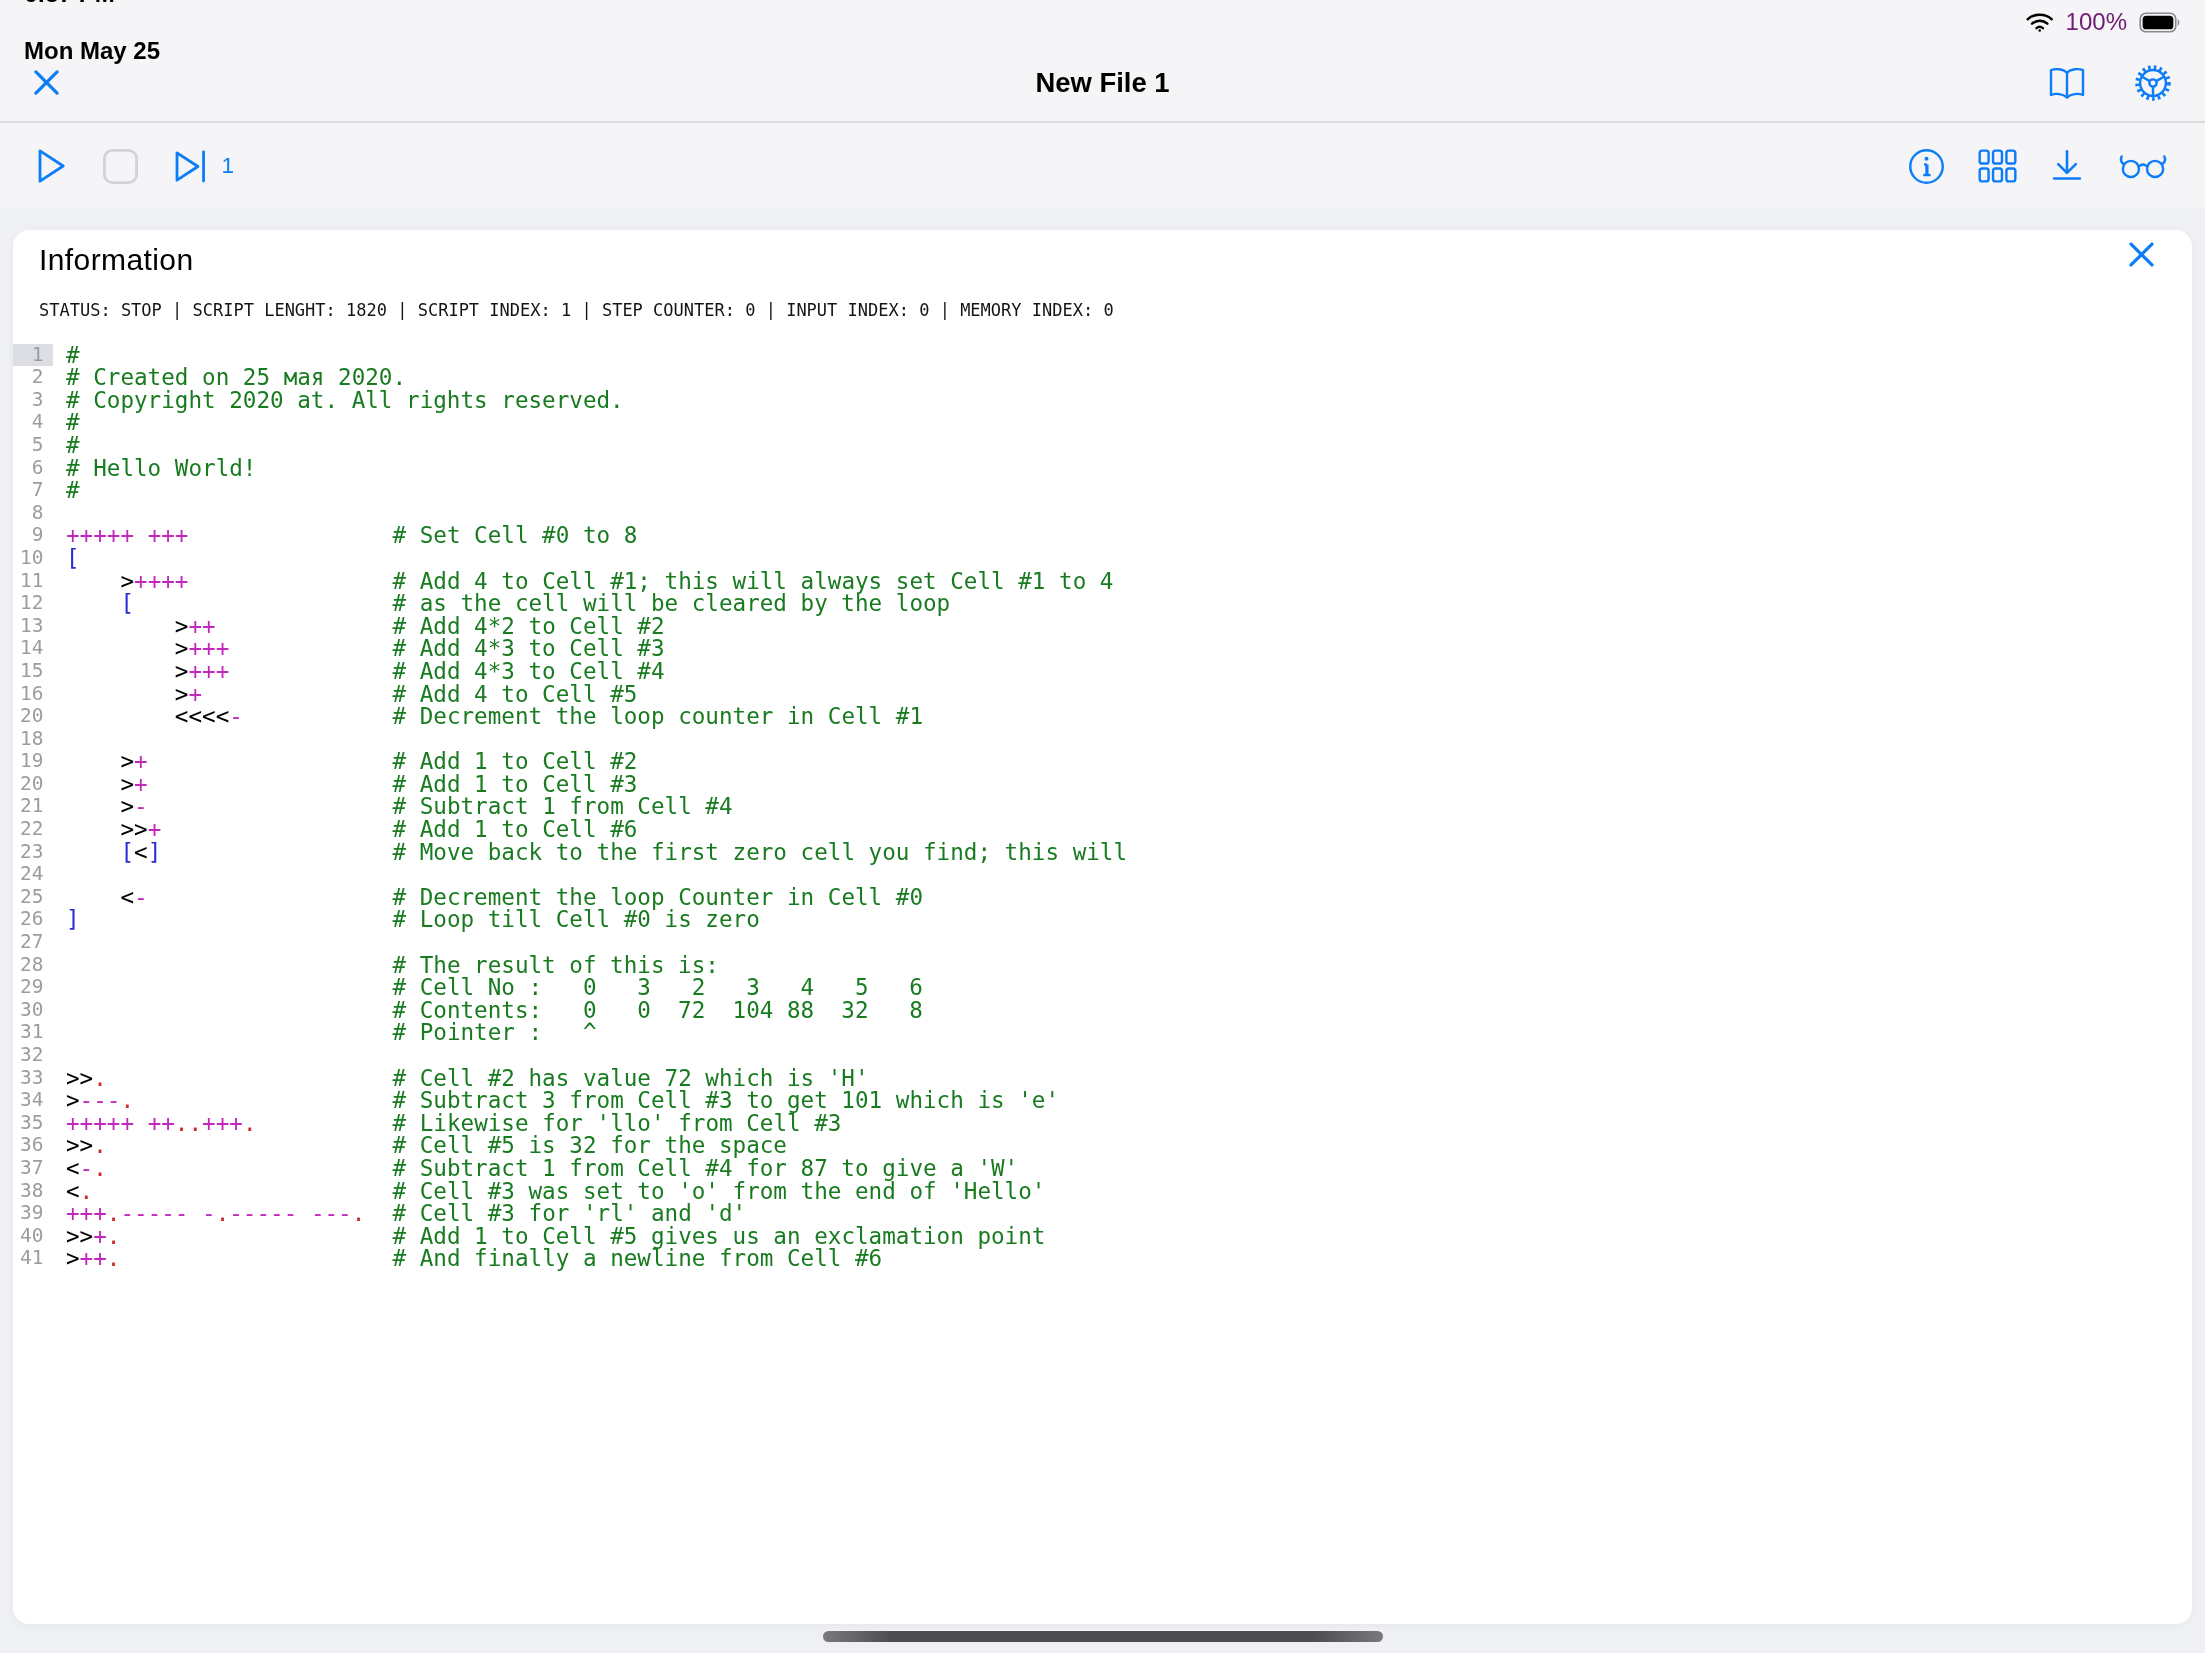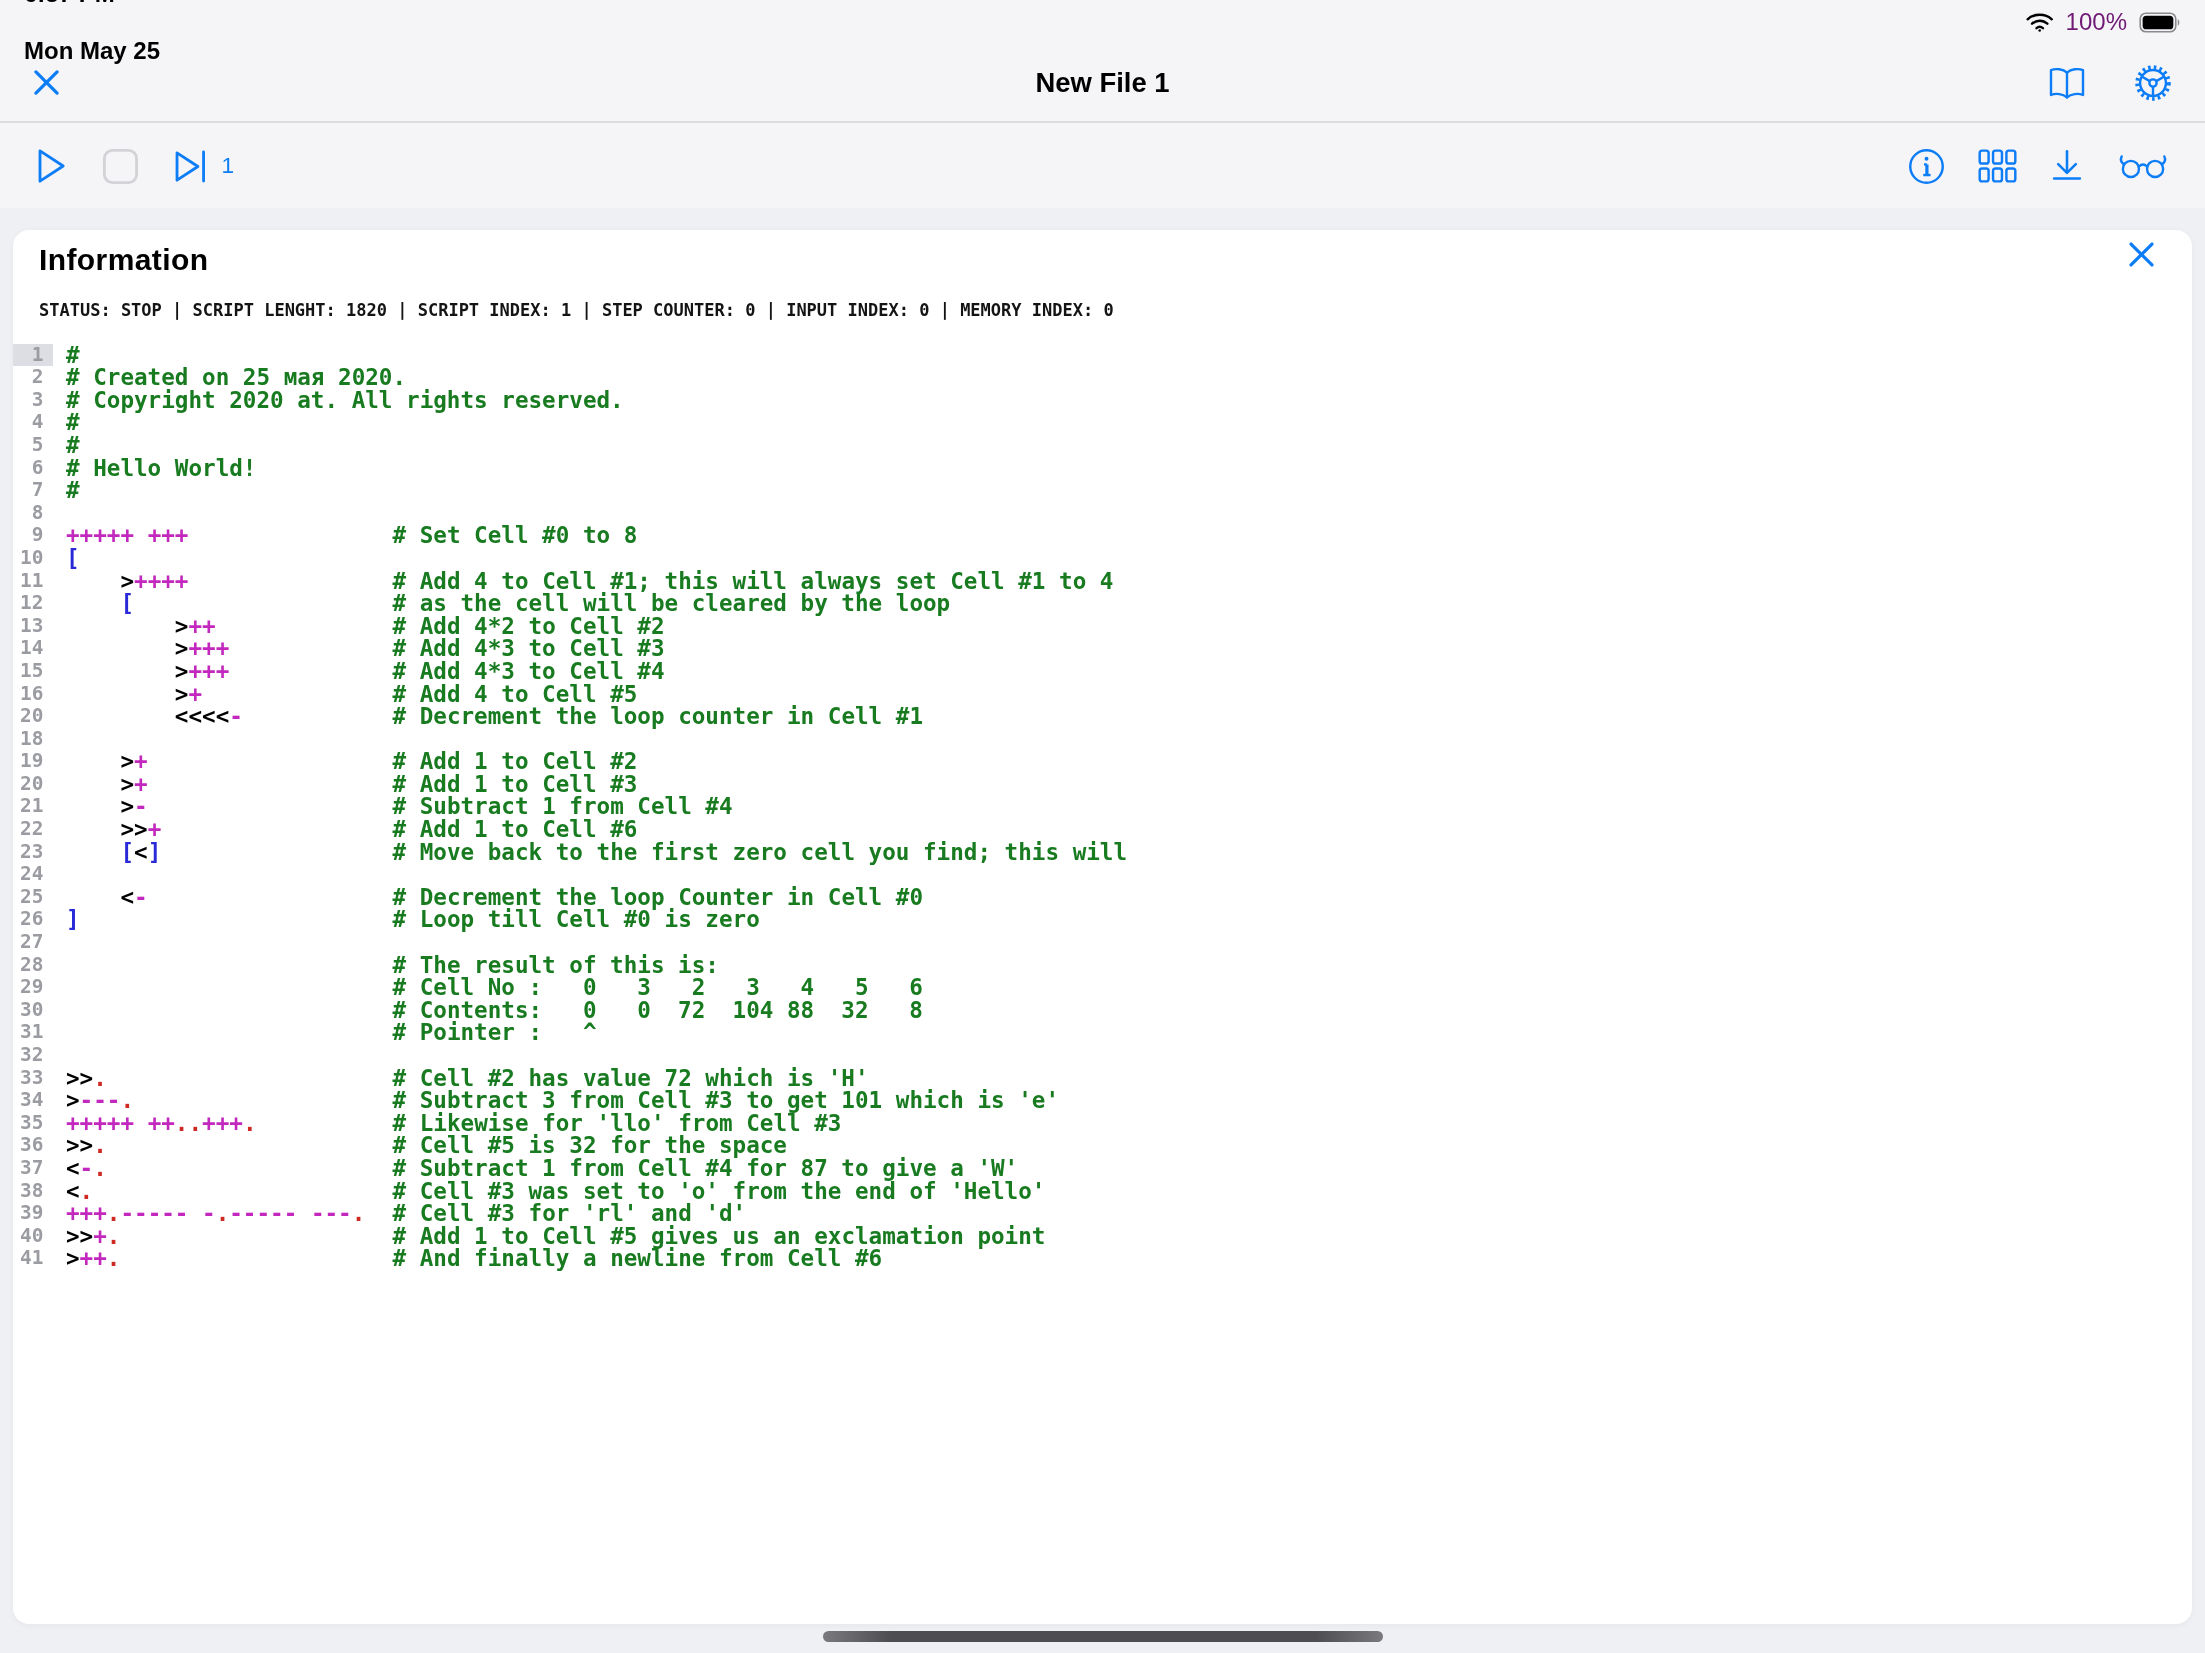--- a/index.html
+++ b/index.html
@@ -18,21 +18,21 @@
   .hairline { height:1.6px; background:#dcdce0; }
 
   .toolbar { height:87px; display:flex; align-items:center; padding:0 36px; background:#f5f5f8; }
   .tb-left { display:flex; align-items:center; gap:34px; }
   .tb-right { margin-left:auto; display:flex; align-items:center; gap:32px; }
   .step-count { font-size:22.6px; color:var(--accent); margin-left:-22.6px; }
 
   .icon-btn { display:flex; align-items:center; justify-content:center; cursor:pointer; }
 
   
-  .page { position:absolute; top:208px; left:0; right:0; bottom:0; background:#eef0f4;font-weight:bold; }
+  .page { position:absolute; top:208px; left:0; right:0; bottom:0; background:#eef0f4; }
   .card { position:absolute; left:13px; right:13px; top:22px; height:1394px; background:#ffffff;
           border-radius:16px; box-shadow:0 1.6px 6.5px rgba(0,0,0,0.04); overflow:hidden; }
   .card-header { position:relative; padding:13px 36px 0 26px; }
   .panel-title { font-size:30px; color:#000; letter-spacing:0.4px; }
   .panel-close { position:absolute; right:36px; top:9.7px; }
   .status-line { padding:22.6px 26px 0 26px; font-family:"DejaVu Sans Mono", monospace;
                  font-size:17px; color:#141414; white-space:pre; }
 
   
   .editor { margin-top:24px; }

